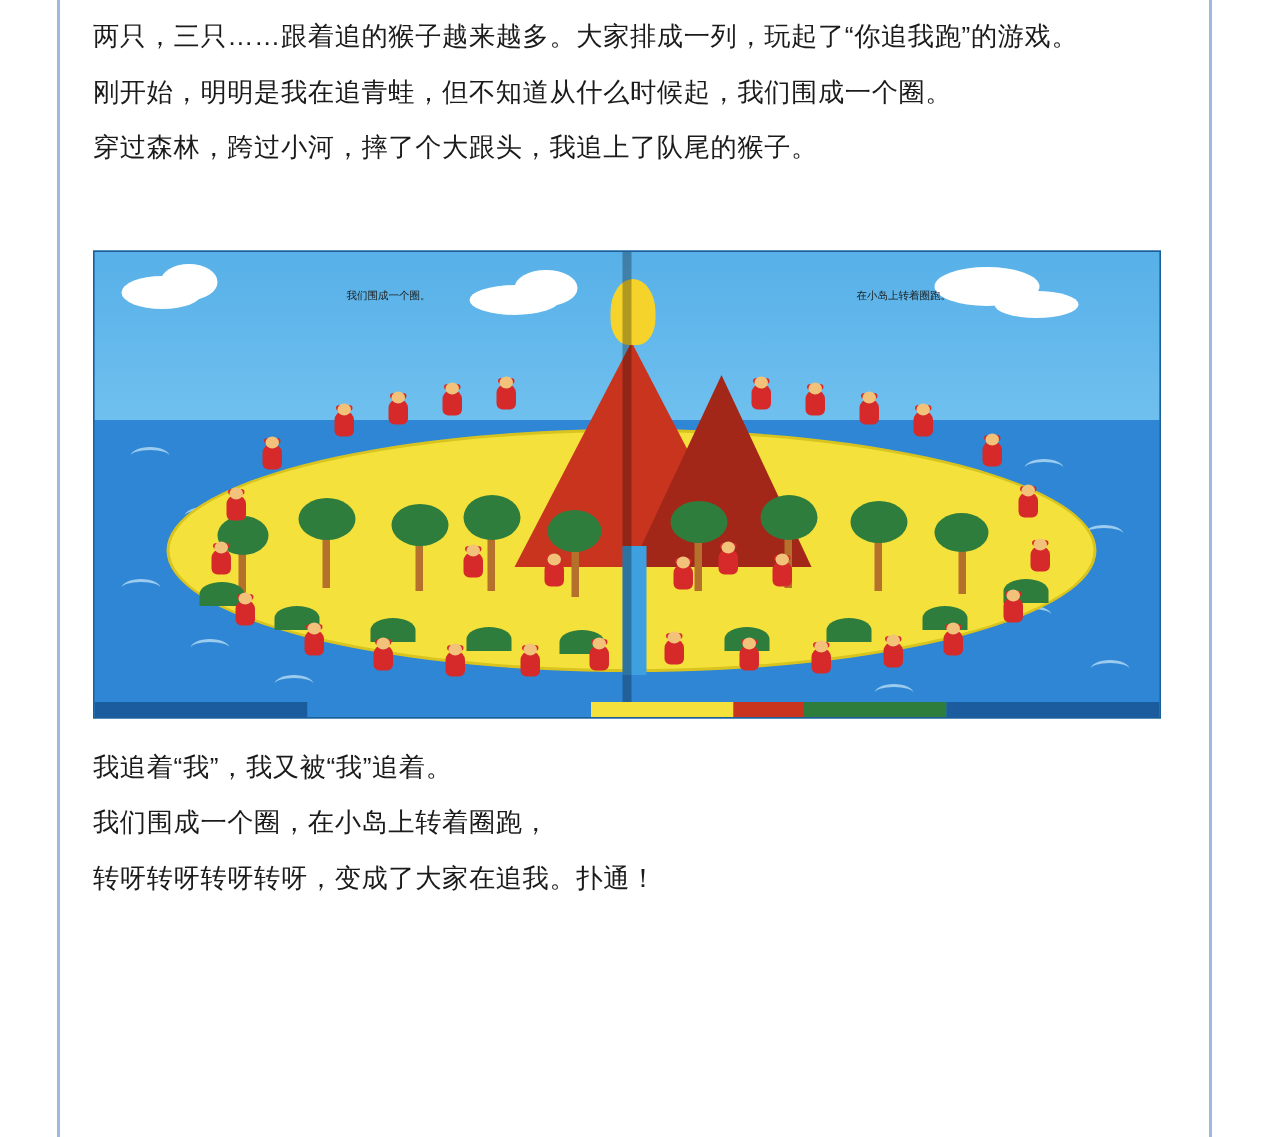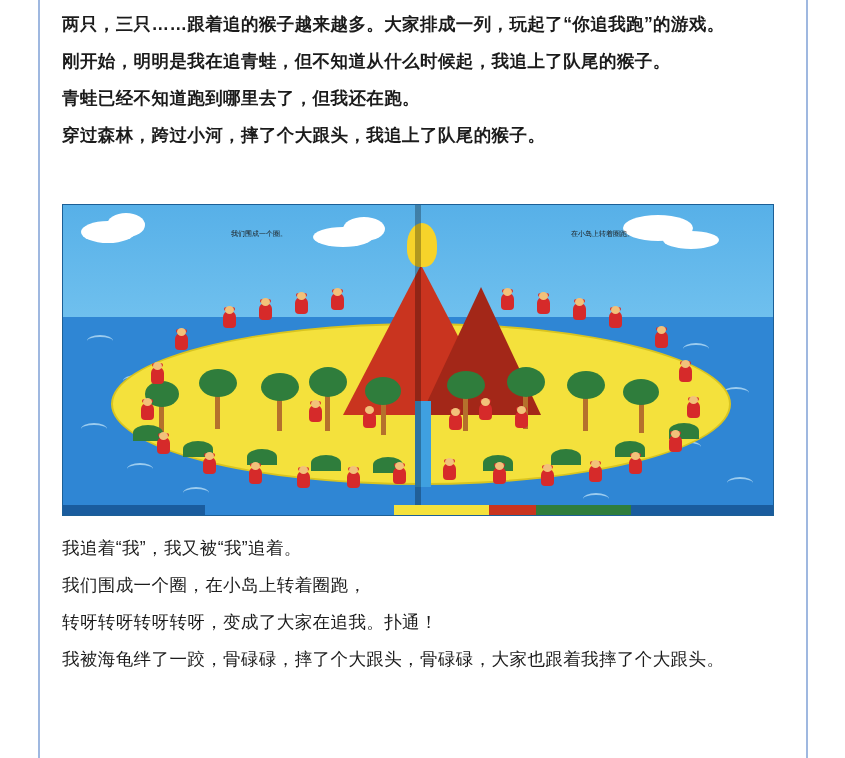--- a/index.html
+++ b/index.html
@@ -45,21 +45,21 @@
     height: 758px;
   }
   .para {
     font-size: 17.5px;
     line-height: 37px;
     color: #1b1b1b;
     letter-spacing: 0.4px;
     text-align: justify;
     margin: 0;
   }
-  .block-top { padding-top: 6px; font-weight: bold; }
+  .block-top { padding-top: 6px; }
   .block-bottom { padding-top: 14px; }
   .para + .para { margin-top: 0; }
 
   
   .illustration {
     position: relative;
     margin-top: 50px;
     width: 712px;
     height: 312px;
     background: #2a7fc4;
@@ -172,22 +172,21 @@
 
 <div class="page">
 
   <div class="left-rule"></div>
   <div class="right-rule"></div>
 
   <div class="content">
 
     <div class="block-top">
       <p class="para">两只，三只……跟着追的猴子越来越多。大家排成一列，玩起了“你追我跑”的游戏。</p>
-      <p class="para">刚开始，明明是我在追青蛙，但不知道从什么时候起，我追上了队尾的猴子。</p>
-      <p class="para">青蛙已经不知道跑到哪里去了，但我还在跑。</p>
+      <p class="para">刚开始，明明是我在追青蛙，但不知道从什么时候起，我们围成一个圈。</p>
       <p class="para">穿过森林，跨过小河，摔了个大跟头，我追上了队尾的猴子。</p>
     </div>
 
     <div class="illustration">
       <div class="ill-sky"></div>
       <div class="ill-sea"></div>
 
       <div class="cloud" style="left:18px; top:16px; width:54px; height:22px;"></div>
       <div class="cloud" style="left:44px; top:8px; width:38px; height:24px;"></div>
       <div class="cloud" style="left:250px; top:22px; width:60px; height:20px;"></div>
@@ -289,17 +288,16 @@
         <i style="flex:1; background:#c9341f;"></i>
         <i style="flex:2; background:#2f7d3c;"></i>
         <i style="flex:3; background:#1a5c9e;"></i>
       </div>
     </div>
 
     <div class="block-bottom">
       <p class="para">我追着“我”，我又被“我”追着。</p>
       <p class="para">我们围成一个圈，在小岛上转着圈跑，</p>
       <p class="para">转呀转呀转呀转呀，变成了大家在追我。扑通！</p>
-      <p class="para">我被海龟绊了一跤，骨碌碌，摔了个大跟头，骨碌碌，大家也跟着我摔了个大跟头。</p>
     </div>
 
   </div>
 </div>
 
 </body></html>

